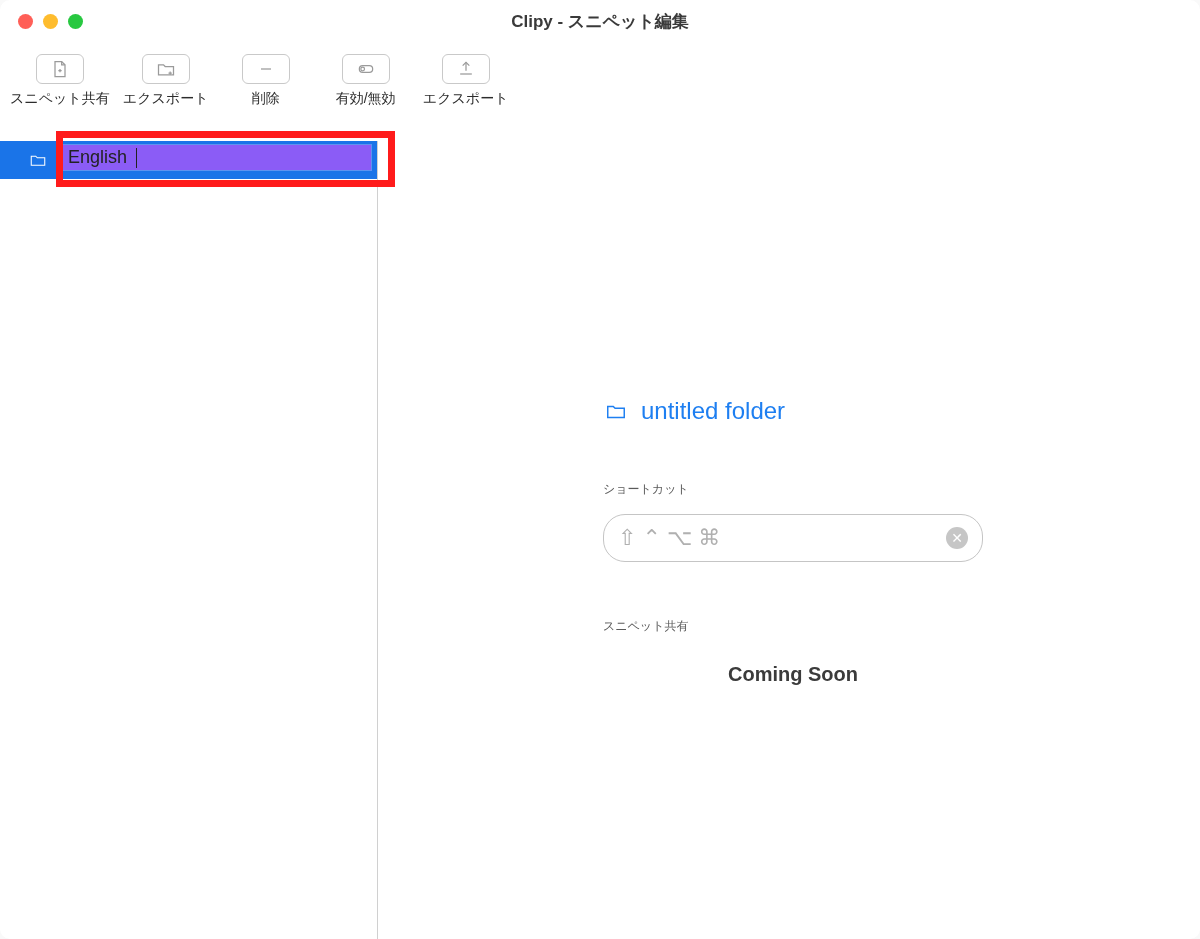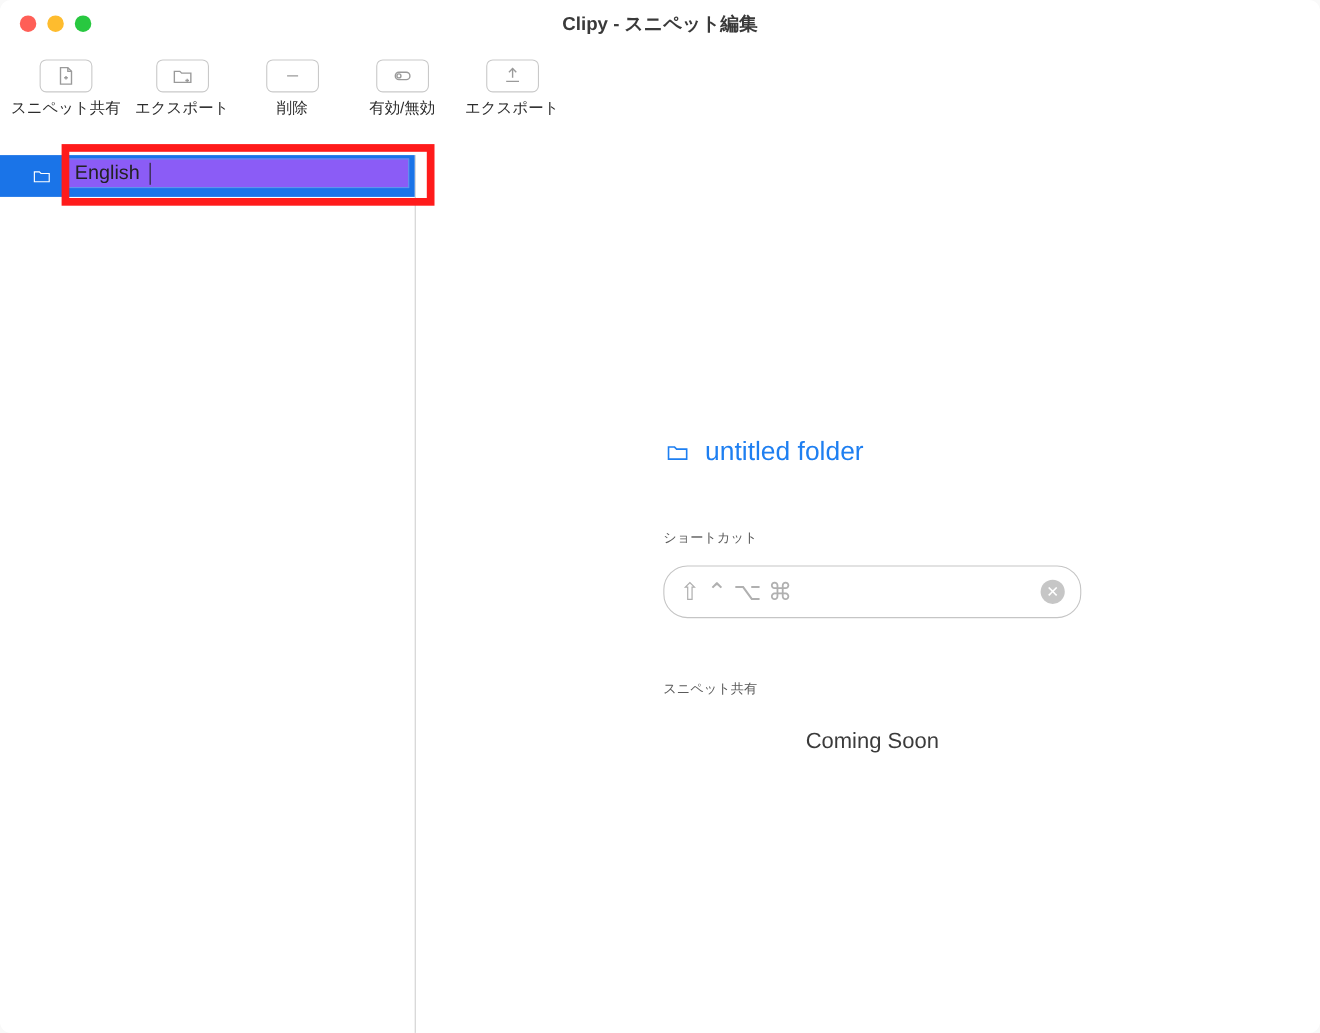--- a/index.html
+++ b/index.html
@@ -205,21 +205,21 @@
   color: #fff;
   display: flex;
   align-items: center;
   justify-content: center;
   font-size: 14px;
 }
 .coming-soon {
   margin-top: 28px;
   font-size: 20px;
   color: #3b3b3b;
-  font-weight: 400;
+  font-weight: 700;
   text-align: center;
   width: 380px;
 }
 </style>
 </head>
 <body>
 
 <div class="window">
 
   <div class="titlebar">

